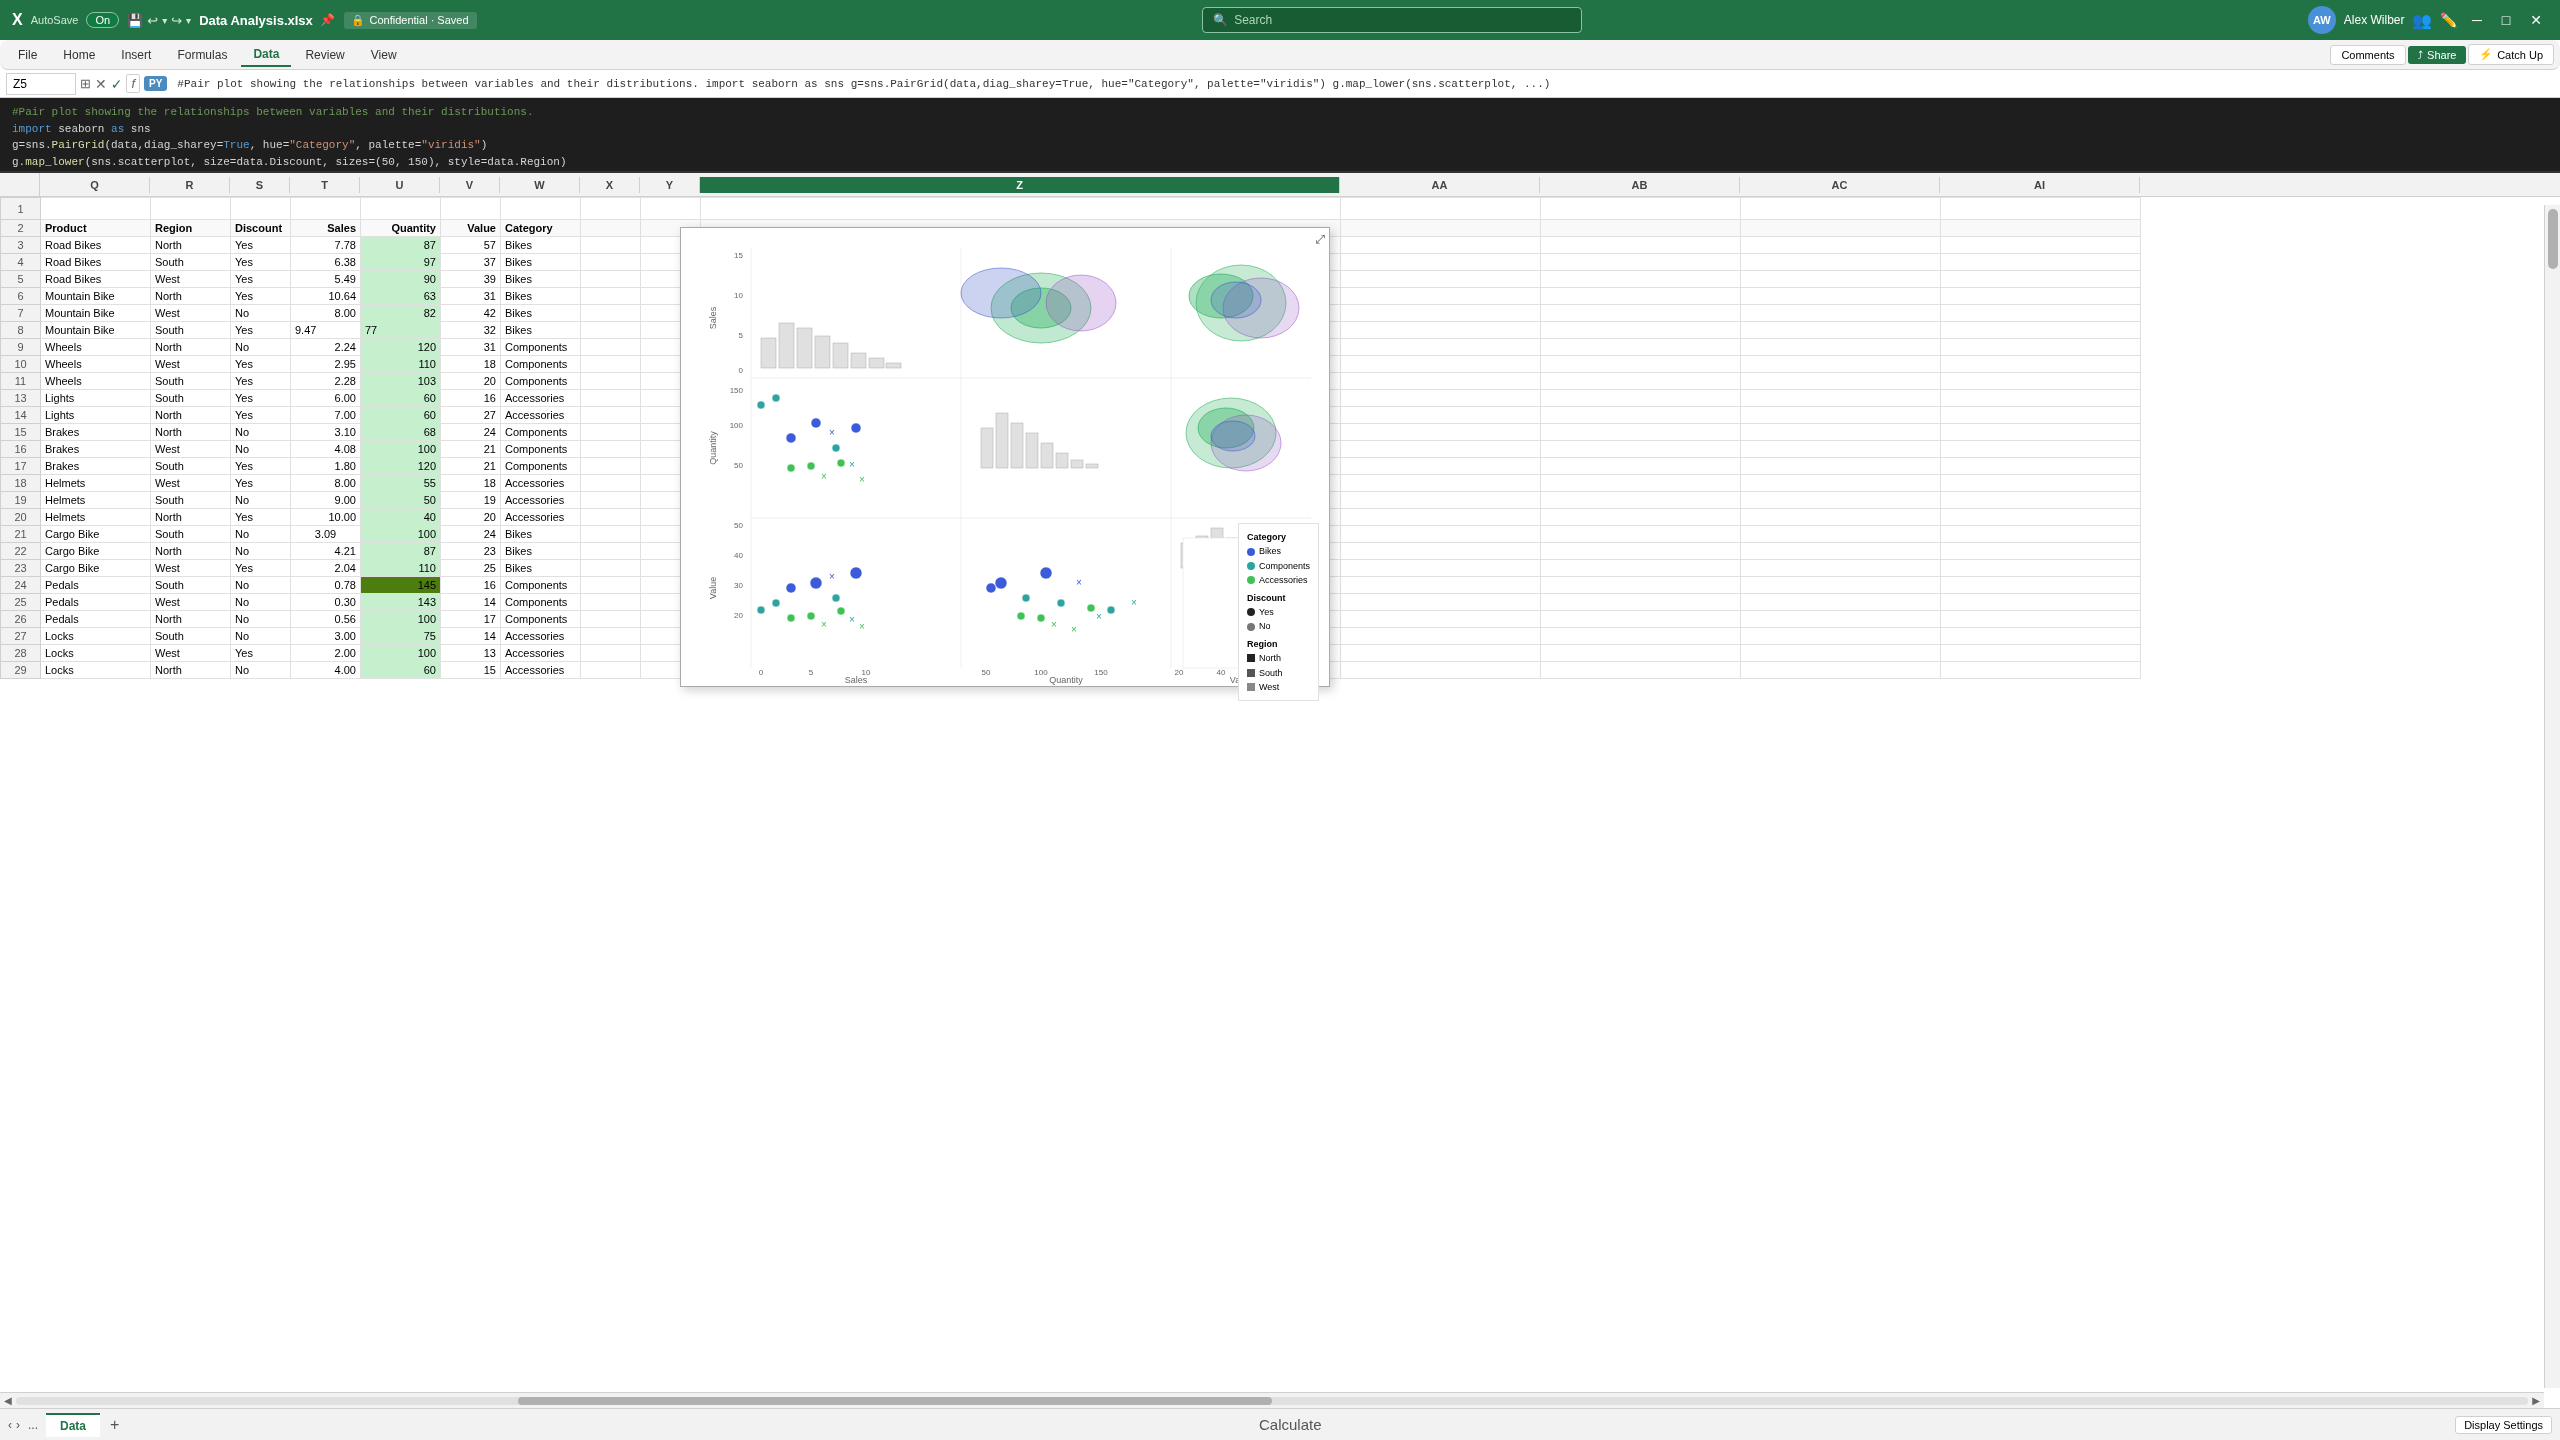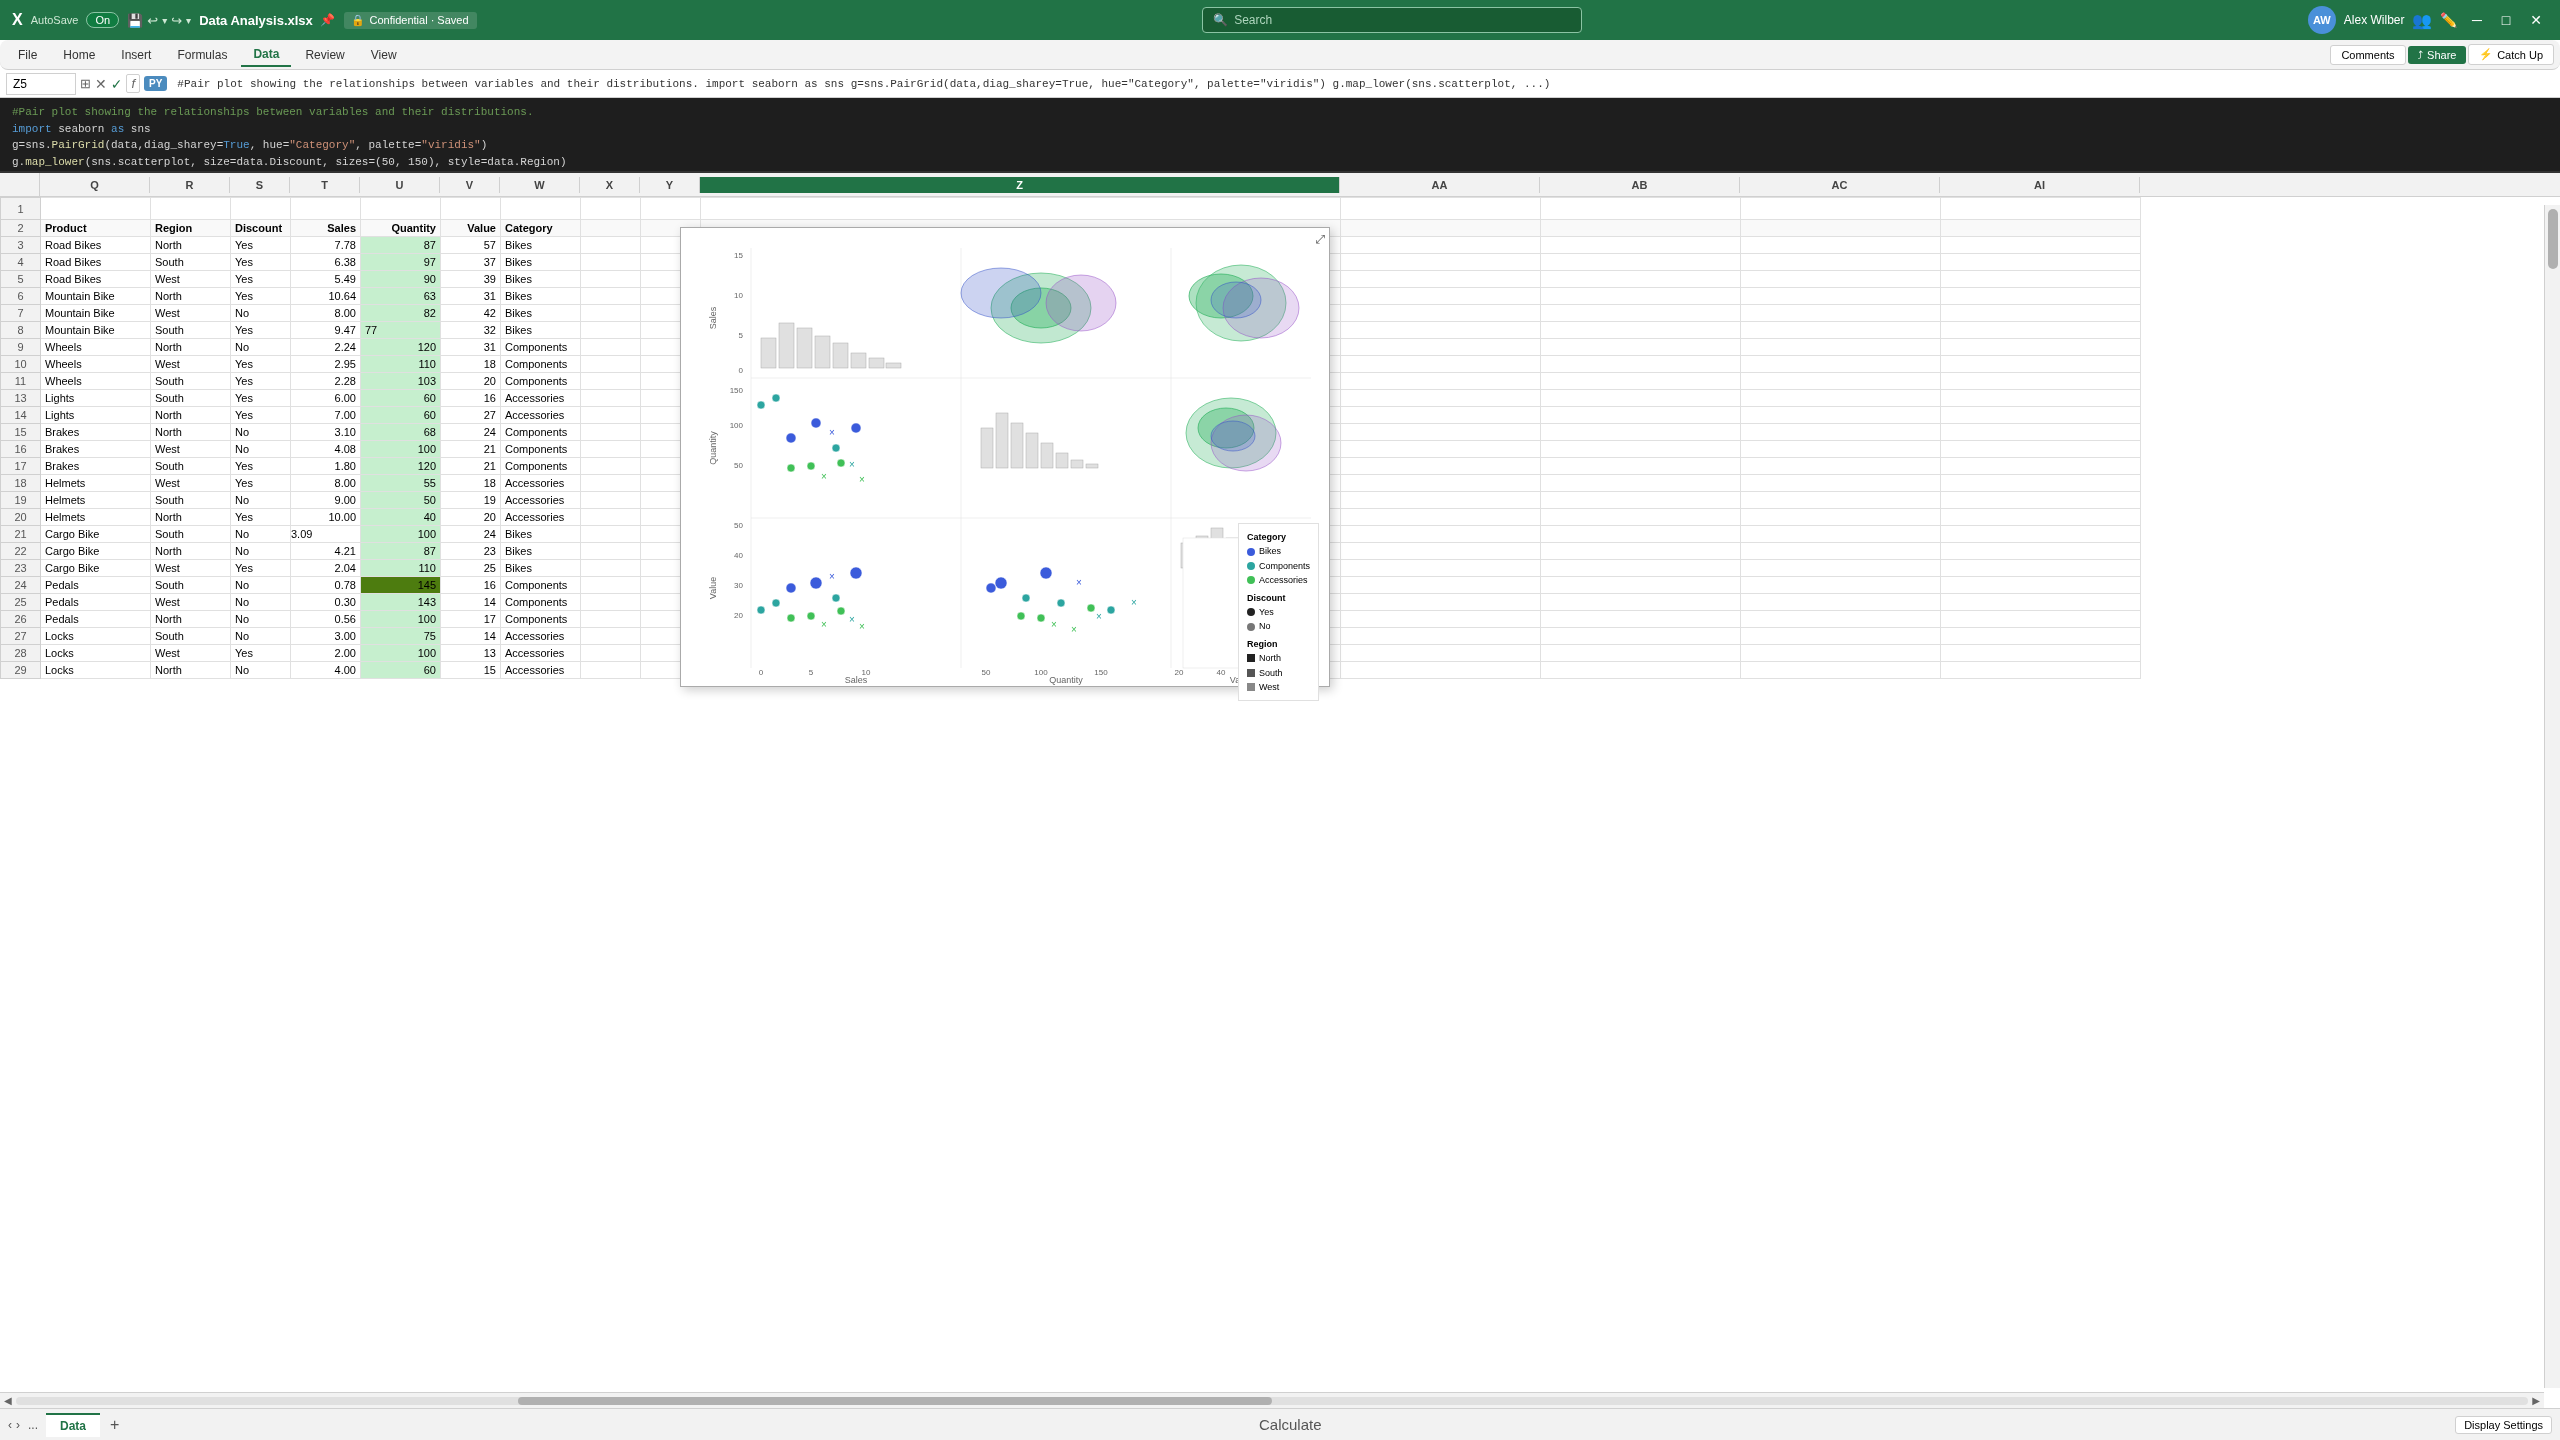--- a/index.html
+++ b/index.html
@@ -292,21 +292,21 @@
             <td style="border:1px solid #e0e0e0;"></td>
             <td style="border:1px solid #e0e0e0;"></td>
             <td style="border:1px solid #e0e0e0;"></td>
             <td style="border:1px solid #e0e0e0;"></td>
           </tr>
           <tr>
             <td style="width:40px; background:#f2f2f2; border:1px solid #d0d0d0; text-align:center; color:#555; font-size:11px;">8</td>
             <td style="border:1px solid #e0e0e0; padding:2px 4px;">Mountain Bike</td>
             <td style="border:1px solid #e0e0e0; padding:2px 4px;">South</td>
             <td style="border:1px solid #e0e0e0; padding:2px 4px;">Yes</td>
-            <td style="border:1px solid #e0e0e0; padding:2px 4px; text-align:right;">9.47</td>
+            <td style="border:1px solid #e0e0e0; padding:2px 4px; text-align:left;">9.47</td>
             <td style="border:1px solid #e0e0e0; padding:2px 4px; text-align:left; background:#c6efce;">77</td>
             <td style="border:1px solid #e0e0e0; padding:2px 4px; text-align:right;">32</td>
             <td style="border:1px solid #e0e0e0; padding:2px 4px;">Bikes</td>
             <td style="border:1px solid #e0e0e0;"></td>
             <td style="border:1px solid #e0e0e0;"></td>
             <td style="border:1px solid #e0e0e0;"></td>
             <td style="border:1px solid #e0e0e0;"></td>
             <td style="border:1px solid #e0e0e0;"></td>
             <td style="border:1px solid #e0e0e0;"></td>
             <td style="border:1px solid #e0e0e0;"></td>
@@ -496,21 +496,21 @@
             <td style="border:1px solid #e0e0e0;"></td>
             <td style="border:1px solid #e0e0e0;"></td>
             <td style="border:1px solid #e0e0e0;"></td>
             <td style="border:1px solid #e0e0e0;"></td>
           </tr>
           <tr>
             <td style="width:40px; background:#f2f2f2; border:1px solid #d0d0d0; text-align:center; color:#555; font-size:11px;">21</td>
             <td style="border:1px solid #e0e0e0; padding:2px 4px;">Cargo Bike</td>
             <td style="border:1px solid #e0e0e0; padding:2px 4px;">South</td>
             <td style="border:1px solid #e0e0e0; padding:2px 4px;">No</td>
-            <td style="border:1px solid #e0e0e0; padding:2px 0; text-align:left;">3.09</td>
+            <td style="border:1px solid #e0e0e0; padding:2px 0; text-align:center;">3.09</td>
             <td style="border:1px solid #e0e0e0; padding:2px 4px; text-align:right; background:#c6efce;">100</td>
             <td style="border:1px solid #e0e0e0; padding:2px 4px; text-align:right;">24</td>
             <td style="border:1px solid #e0e0e0; padding:2px 4px;">Bikes</td>
             <td style="border:1px solid #e0e0e0;"></td>
             <td style="border:1px solid #e0e0e0;"></td>
             <td style="border:1px solid #e0e0e0;"></td>
             <td style="border:1px solid #e0e0e0;"></td>
             <td style="border:1px solid #e0e0e0;"></td>
             <td style="border:1px solid #e0e0e0;"></td>
             <td style="border:1px solid #e0e0e0;"></td>

